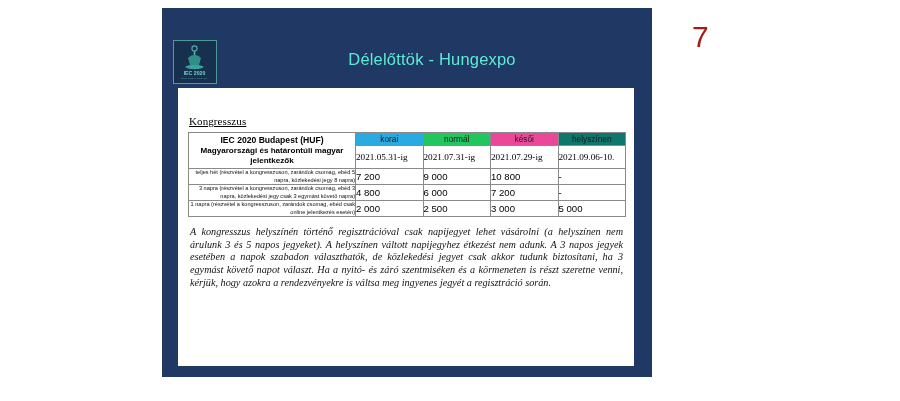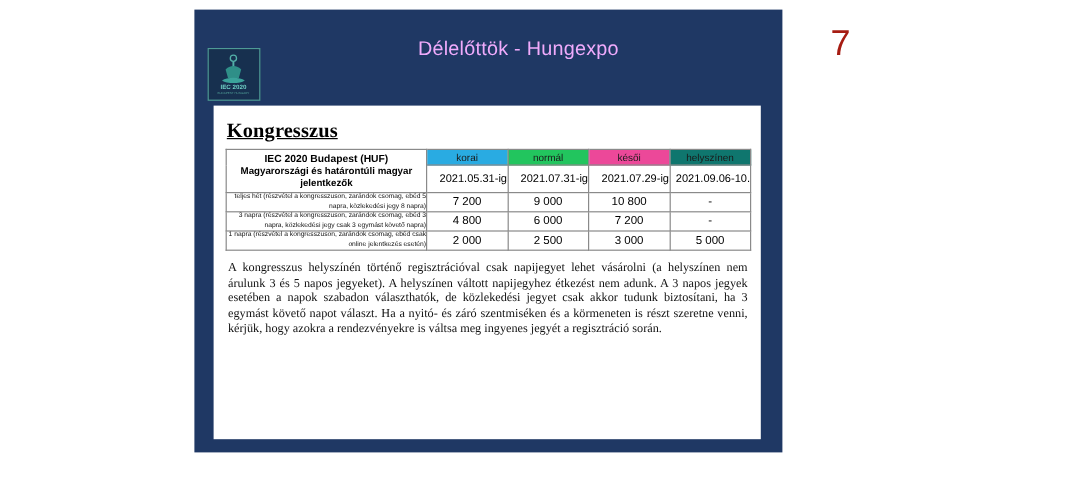--- a/index.html
+++ b/index.html
@@ -42,24 +42,24 @@
     background: #17304f;
     box-sizing: border-box;
     overflow: hidden;
   }
   #logo svg { display: block; }
 
   
   #slide-title {
     position: absolute;
     left: 70px;
-    top: 24px;
+    top: 42px;
     width: 400px;
     text-align: center;
-    color: #f0abfc;
+    color: #5eead4;
     font-size: 16.5px;
     font-family: "Liberation Sans", sans-serif;
     letter-spacing: 0.2px;
     white-space: nowrap;
   }
 
   
   #page-number {
     position: absolute;
     left: 692px;
@@ -78,25 +78,25 @@
     width: 456px;
     height: 278px;
     background: #ffffff;
     box-sizing: border-box;
     padding: 8px 9px 6px 9px;
   }
 
   
   #section-heading {
     font-family: "Liberation Serif", serif;
-    font-weight: bold;
-    font-size: 17px;
+    font-weight: normal;
+    font-size: 11px;
     color: #000000;
     text-decoration: underline;
-    margin: 3px 0 5px 2px;
+    margin: 19px 0 5px 2px;
     letter-spacing: 0.1px;
   }
 
   
   #price-table {
     border-collapse: collapse;
     width: 437px;
     margin-left: 1px;
     table-layout: fixed;
     background: #ffffff;
@@ -128,54 +128,53 @@
     height: 12px;
     line-height: 12px;
     margin-top: 48px;
   }
   .tier-korai      { background: #29abe2; }
   .tier-normal     { background: #22c55e; }
   .tier-kesoi      { background: #ec4899; }
   .tier-helyszinen { background: #0f766e; }
 
   .hdr-date {
-    text-align: right;
+    text-align: left;
     font-size: 9.2px;
-    font-family: Liberation Sans, sans-serif;
+    font-family: Liberation Serif, serif;
     color: #000;
     height: 22px;
     white-space: nowrap;
   }
 
   .row-desc {
     font-size: 5.6px;
     font-family: "Liberation Sans", sans-serif;
     color: #111;
     text-align: right;
     padding: 2px 3px 2px 5px;
     line-height: 1.35;
   }
   .row-price {
-    text-align: center;
     font-size: 9.6px;
     font-family: "Liberation Sans", sans-serif;
     color: #000;
   }
 
   
   .body-par {
     font-family: "Liberation Serif", serif;
     font-size: 10.2px;
     line-height: 12.6px;
     color: #111111;
     text-align: justify;
     margin: 0;
     padding: 0 2px 0 3px;
   }
-  #par-1 { margin-top: 9px; }
+  #par-1 { margin-top: 9px; font-style: italic; }
   #par-2 { margin-top: 11px; }
 </style>
 </head>
 <body>
 
 <div id="page">
 
   <div id="slide">
 
     <div id="logo">

